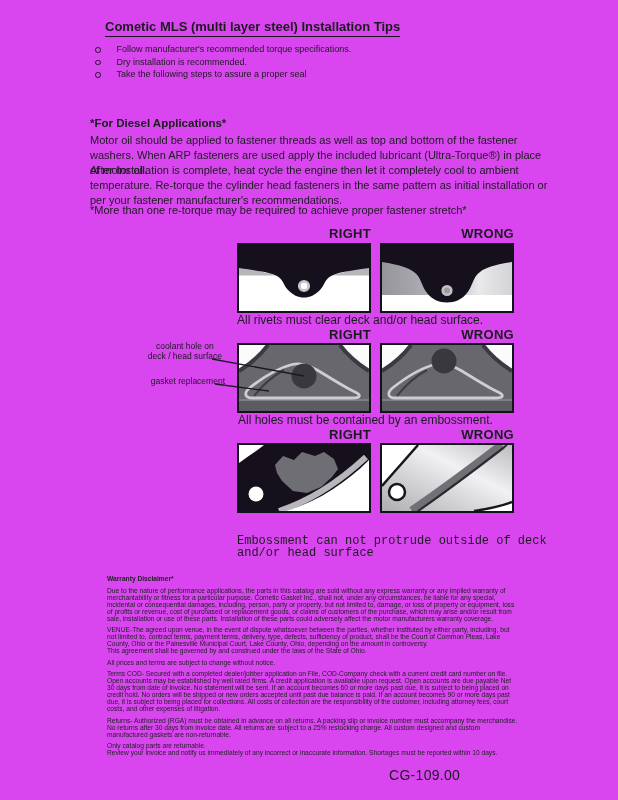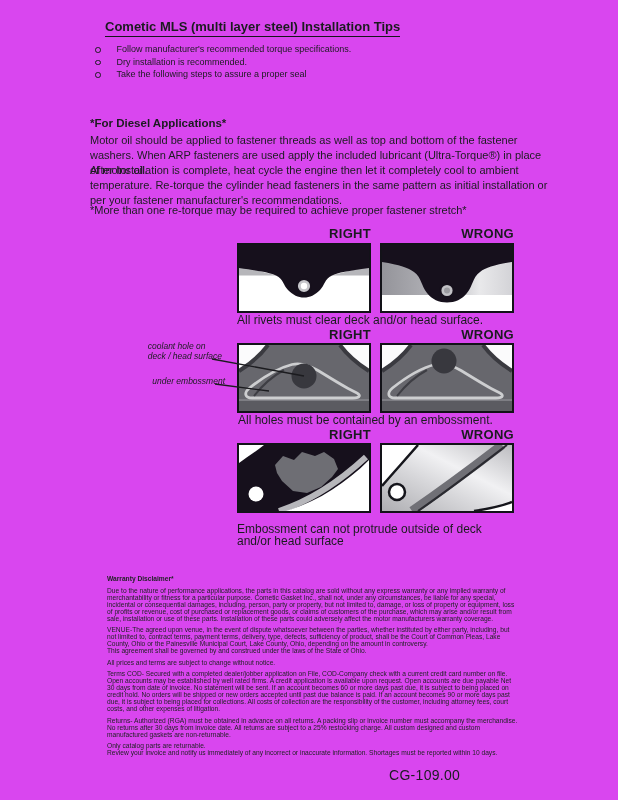--- a/index.html
+++ b/index.html
@@ -16,23 +16,23 @@
   .dheading{left:90px;top:117px;font-size:11.5px;font-weight:bold;}
   .para{left:90px;width:458px;font-size:11px;line-height:15px;}
   .p1{top:133px;} .p2{top:163px;} .pnote{top:203px;}
   .pairhead{width:134px;text-align:right;font-size:13px;font-weight:bold;letter-spacing:.3px;}
   .colL{left:237px;} .colR{left:380px;}
   .h1r{top:226px;} .h2r{top:327px;} .h3r{top:427px;}
   .b1{top:243px;} .b2{top:343px;} .b3{top:443px;}
   .dbox{width:134px;height:70px;border:2px solid #121218;box-sizing:border-box;background:#fff;}
   .dbox svg{display:block;}
   .caption{font-size:12px;line-height:11.5px;}
-  .cap1{left:237px;top:315px;} .cap2{left:238px;top:415px;} .cap3{left:237px;top:524px;}
+  .cap1{left:237px;top:315px;} .cap2{left:238px;top:415px;} .cap3{left:237px;top:536px;font-family:Liberation Mono, monospace;}
   .ml{white-space:pre-line;}
-  .dlabel{font-size:8.5px;line-height:10px;text-align:left;font-style:italic;}
+  .dlabel{font-size:8.5px;line-height:10px;text-align:center;}
   .lbl1{right:408px;top:341px;} .lbl2{right:405px;top:376px;}
   .pointer{left:205px;top:338px;pointer-events:none;z-index:5;}
   .fineprint{left:107px;top:575px;width:590px;transform:scale(0.7);transform-origin:0 0;
              font-size:9.5px;line-height:10px;color:#222226;}
   .fineprint p{margin:0 0 6.5px 0;}
   .fphead{font-weight:bold;margin-bottom:9px;}
   .pagenum{left:389px;top:755px;font-size:14px;letter-spacing:.3px;margin-top:12px;}
 </style>
 </head>
 <body>
@@ -94,21 +94,21 @@
     </svg>
   </div>
 
   <div class="abs caption cap1">All rivets must clear deck and/or head surface.</div>
 
   <div class="abs pairhead colL h2r">RIGHT</div>
   <div class="abs pairhead colR h2r">WRONG</div>
 
   <div class="abs dlabel ml lbl1">coolant hole on
 deck / head surface</div>
-  <div class="abs dlabel lbl2">under embossment</div>
+  <div class="abs dlabel lbl2">gasket replacement</div>
 
   <div class="abs dbox colL b2">
     <svg viewBox="0 0 130 66" width="130" height="66">
       <rect width="130" height="66" fill="#67676d"></rect>
       <rect y="54" width="130" height="2" fill="#7e7e84"></rect>
       <rect y="56" width="130" height="10" fill="#5b5b61"></rect>
       <path d="M13,53 C6,53 4.5,48 10.5,43 C25,31.5 41,22.5 53,19.5 C61,17.5 69,19.5 79,25.5 C93,34 107,43 116,47 C123,50 121,53 114,53 Z" fill="none" stroke="#cdced0" stroke-width="2.8"></path>
       <path d="M15,51 C22,42 33,31.5 45,25" fill="none" stroke="#3e3e44" stroke-width="2"></path>
       <circle cx="65" cy="31" r="12.5" fill="#38383e"></circle>
       <path d="M0,0 L29,0 C21,11 11,19 0,26 Z" fill="#fbfbfc"></path>

